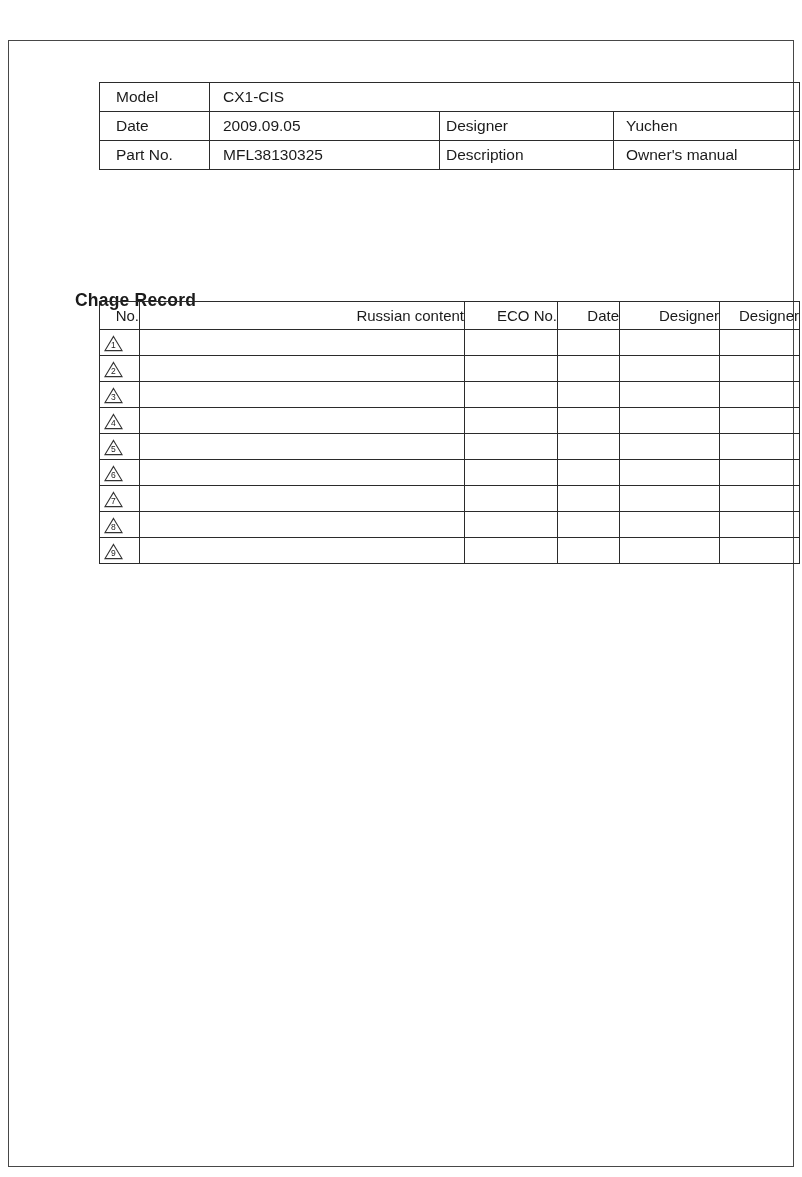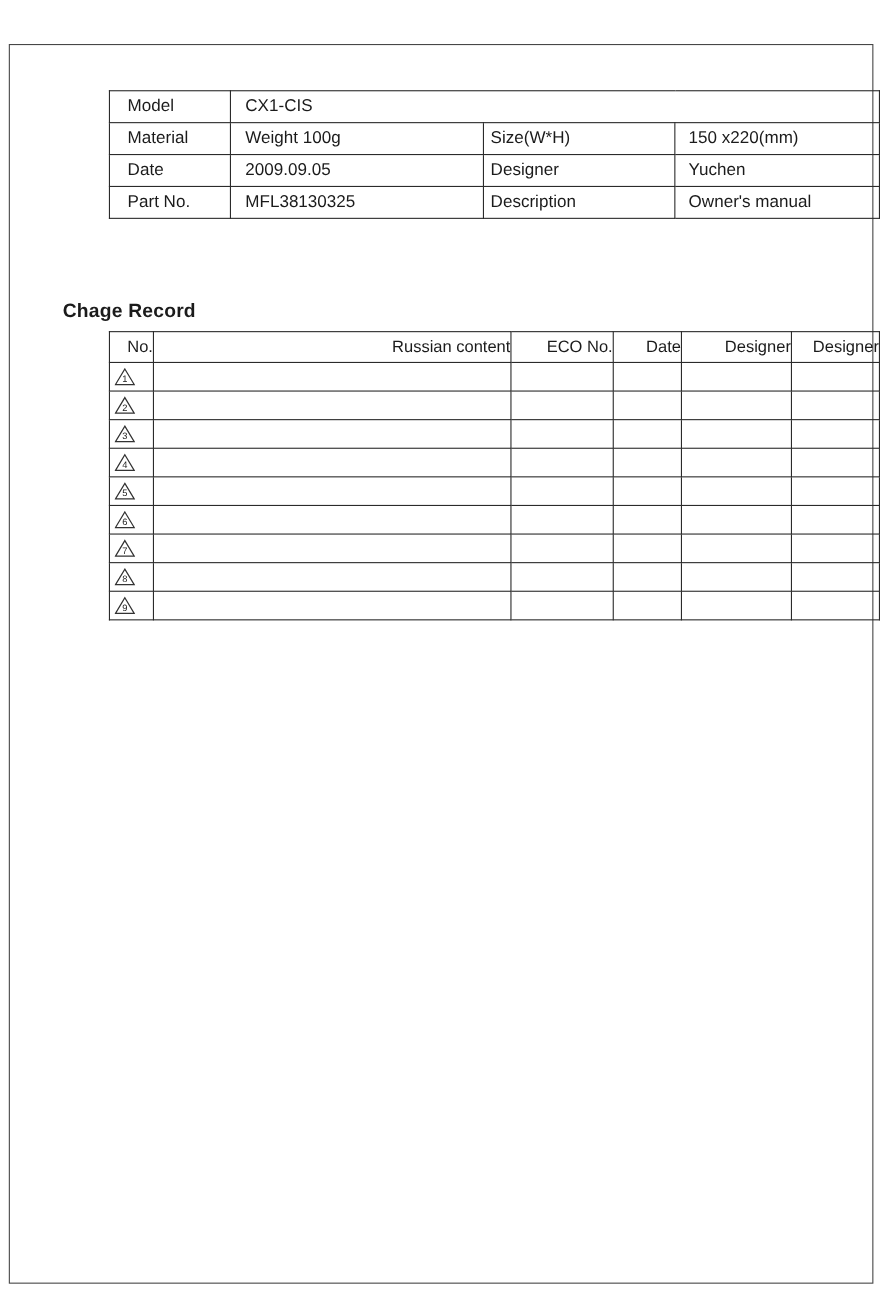--- a/index.html
+++ b/index.html
@@ -40,21 +40,21 @@
   }
   .spec-table td.l1 { padding-left: 16px; }
   .spec-table td.v1 { padding-left: 13px; }
   .spec-table td.l2 { padding-left: 6px; }
   .spec-table td.v2 { padding-left: 12px; }
   
   .record-title {
     position: absolute;
     left: 57px;
     top: 272px;
-    margin: 0;
+    margin: 18px;
     font-size: 17.5px;
     font-weight: bold;
     letter-spacing: 0.2px;
   }
   
   .record-table {
     position: absolute;
     left: 55px;
     top: 301px;
     width: 700px;
@@ -104,26 +104,20 @@
   <colgroup>
     <col style="width:110px">
       <col style="width:230px">
       <col style="width:174px">
       <col style="width:186px">
   </colgroup>
   <tbody>
     <tr>
       <td class="l1">Model</td>
       <td class="v1" colspan="3">CX1-CIS</td>
-    </tr>
-    <tr>
-      <td class="l1">Material</td>
-      <td class="v1">Weight 100g</td>
-      <td class="l2">Size(W*H)</td>
-      <td class="v2">150 x220(mm)</td>
     </tr>
     <tr>
       <td class="l1">Date</td>
       <td class="v1">2009.09.05</td>
       <td class="l2">Designer</td>
       <td class="v2">Yuchen</td>
     </tr>
     <tr>
       <td class="l1">Part No.</td>
       <td class="v1">MFL38130325</td>

